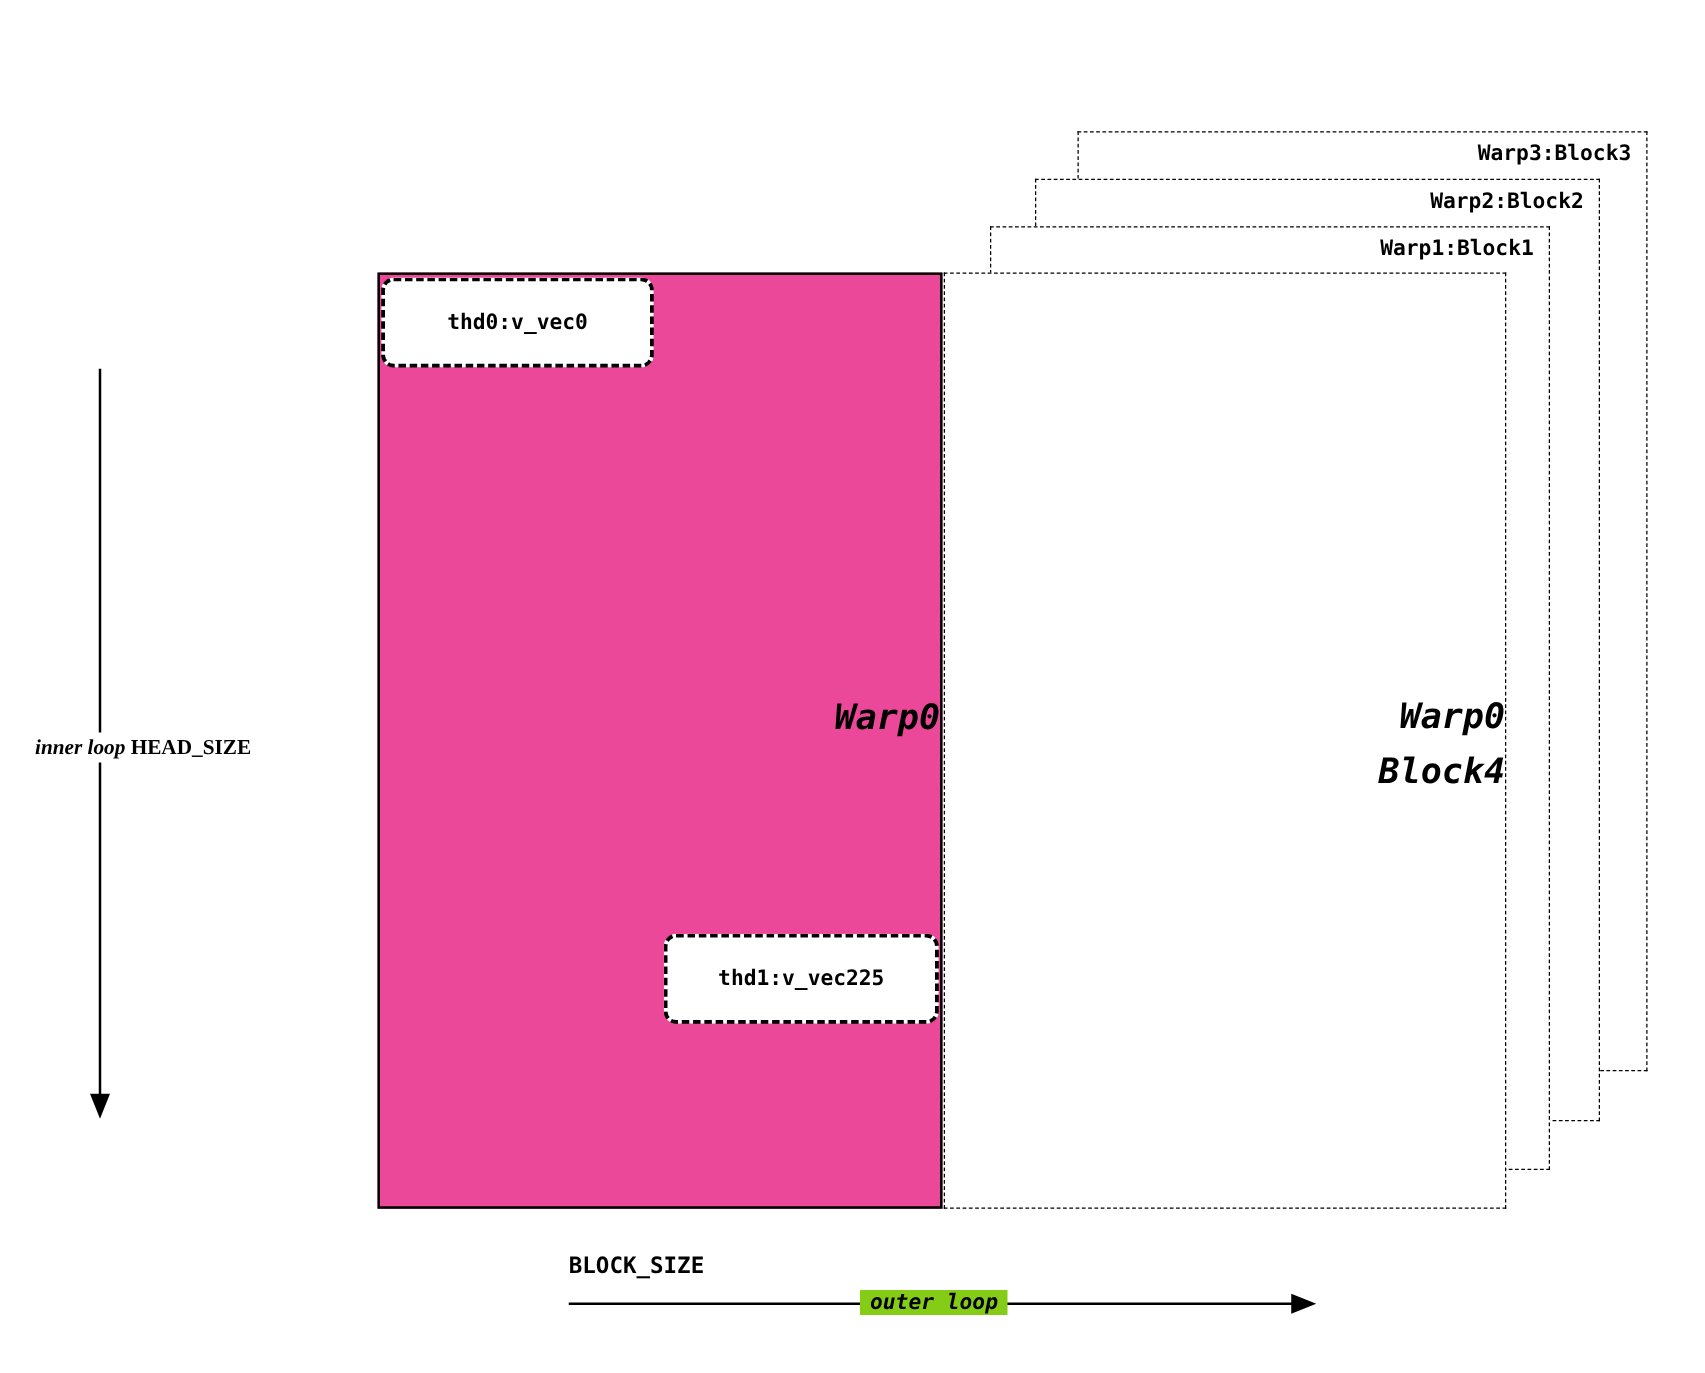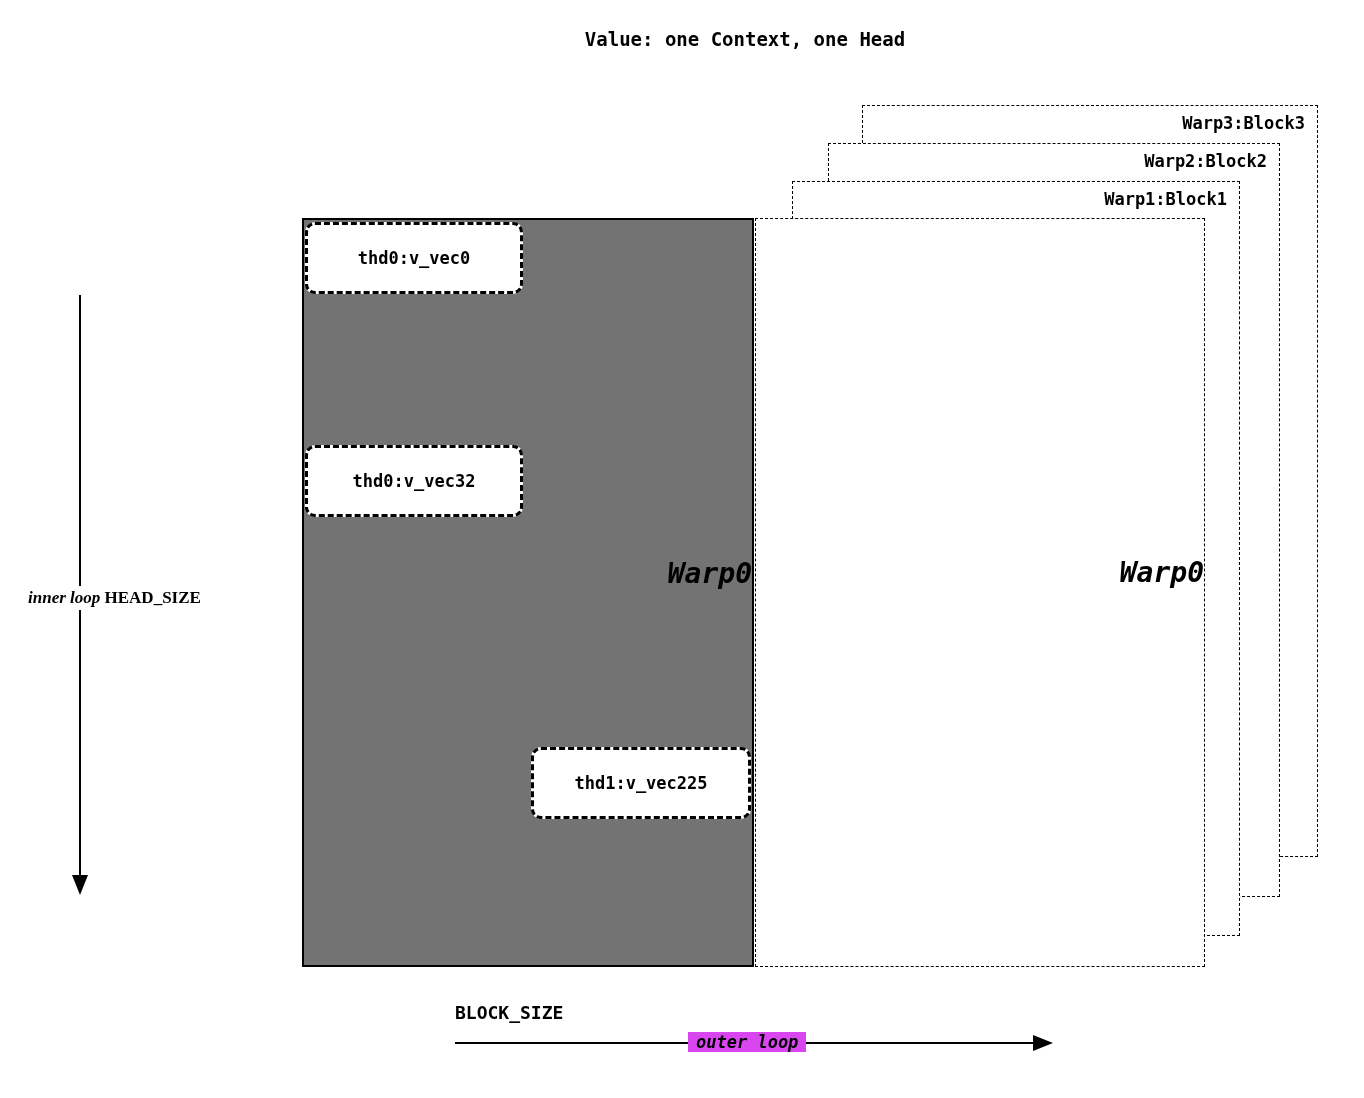--- a/index.html
+++ b/index.html
@@ -55,21 +55,21 @@
     line-height: 44px;
   }
   
   .main-block {
     position: absolute;
     left: 302px;
     top: 218px;
     width: 452px;
     height: 749px;
     border: 2px solid #000;
-    background: #737373;
+    background: #ec4899;
     box-sizing: border-box;
     z-index: 5;
   }
   .vec-box {
     position: absolute;
     height: 72px;
     border: 3px dashed #000;
     border-radius: 10px;
     background: #ffffff;
     box-sizing: border-box;
@@ -148,51 +148,50 @@
     border-left: 20px solid #000;
     z-index: 6;
   }
   .outer-loop-label {
     position: absolute;
     left: 688px;
     top: 1032px;
     font-size: 17px;
     font-weight: bold;
     font-style: italic;
-    background: #d946ef;
+    background: #84cc16;
     padding: 0 8px;
     z-index: 7;
   }
 </style>
 </head>
 <body>
 
 <div class="canvas">
 
-  <div class="title">Value: one Context, one Head</div>
 
   <div class="back-block warp3">
     <span class="back-label">Warp3:Block3</span>
   </div>
   <div class="back-block warp2">
     <span class="back-label">Warp2:Block2</span>
   </div>
   <div class="back-block warp1">
     <span class="back-label">Warp1:Block1</span>
   </div>
 
   <div class="back-block block4">
     <div class="big-label">
       <div>Warp0</div>
+      <div>Block4</div>
     </div>
   </div>
 
   <div class="main-block">
     <div class="vec-box vec-left row1">thd0:v_vec0</div>
-    <div class="vec-box vec-left row2">thd0:v_vec32</div>
     <div class="vec-box vec-right row3">thd1:v_vec225</div>
     <div class="big-label">
       <div>Warp0</div>
     </div>
   </div>
 
   <div class="v-arrow-line"></div>
   <div class="v-arrow-head"></div>
   <div class="inner-loop-label">
     <span class="ital">inner loop</span>

